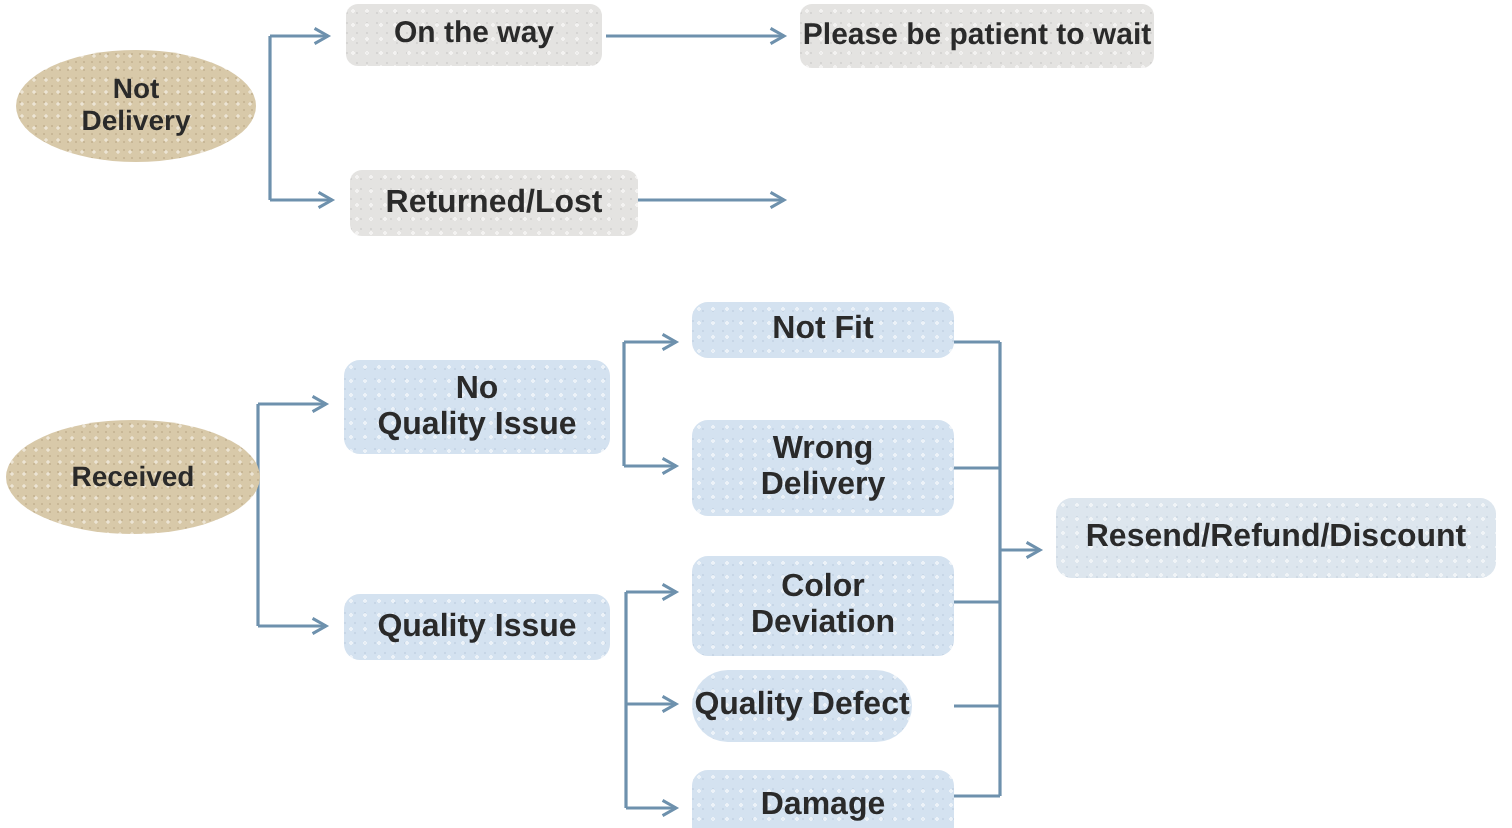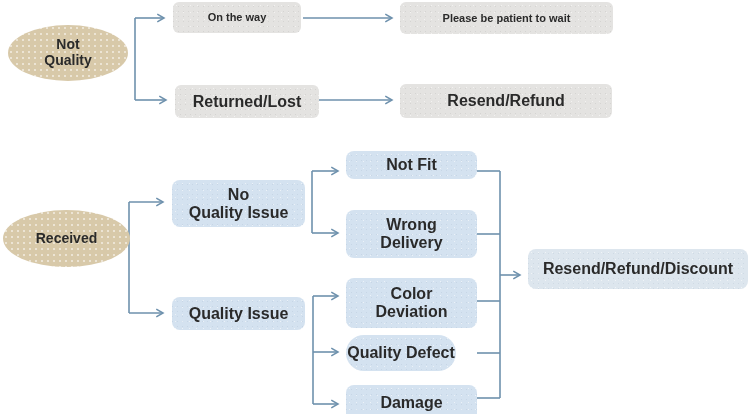--- a/index.html
+++ b/index.html
@@ -28,21 +28,21 @@
   .blue{background-color:#d4e2f0;}
   .bluegray{background-color:#dde6ee;}
   .ellipse{
     border-radius:50%;background-color:#d8c9a9;
     background-image:
       radial-gradient(rgba(255,255,255,0.5) 18%, transparent 20%),
       radial-gradient(rgba(140,118,82,0.22) 20%, transparent 22%);
     background-size:6px 6px,4px 4px;
     font-size:14px;
   }
-  .fs15{font-size:11px;}
+  .fs15{font-size:15px;}
   .fs16{font-size:16px;}
   #connectors{position:absolute;left:0;top:0;pointer-events:none;}
 </style>
 </head>
 <body>
 
 <div id="stage">
 
   <svg id="connectors" width="756" height="414" viewBox="0 0 756 414">
     <defs>
@@ -77,29 +77,28 @@
       <path d="M477,234 H500"></path>
       <path d="M477,301 H500"></path>
       <path d="M477,353 H500"></path>
       <path d="M477,398 H500"></path>
       <path d="M500,171 V398"></path>
       <path d="M500,275 H520" marker-end="url(#arw)"></path>
     </g>
   </svg>
 
   <div class="node ellipse" style="left:8px;top:25px;width:120px;height:56px;">Not
-Quality</div>
+Delivery</div>
 
   <div class="node box gray fs15" style="left:173px;top:2px;width:128px;height:31px;">On the way</div>
 
-  <div class="node box gray fs15" style="left:400px;top:2px;width:213px;height:32px;">Please be patient to wait</div>
+  <div class="node box gray fs15" style="left:400px;top:2px;width:177px;height:32px;">Please be patient to wait</div>
 
   <div class="node box gray fs16" style="left:175px;top:85px;width:144px;height:33px;">Returned/Lost</div>
 
-  <div class="node box gray fs16" style="left:400px;top:84px;width:212px;height:34px;">Resend/Refund</div>
 
   <div class="node ellipse" style="left:3px;top:210px;width:127px;height:57px;">Received</div>
 
   <div class="node box blue fs16" style="left:172px;top:180px;width:133px;height:47px;">No
 Quality Issue</div>
 
   <div class="node box blue fs16" style="left:172px;top:297px;width:133px;height:33px;">Quality Issue</div>
 
   <div class="node box blue fs16" style="left:346px;top:151px;width:131px;height:28px;">Not Fit</div>
 

